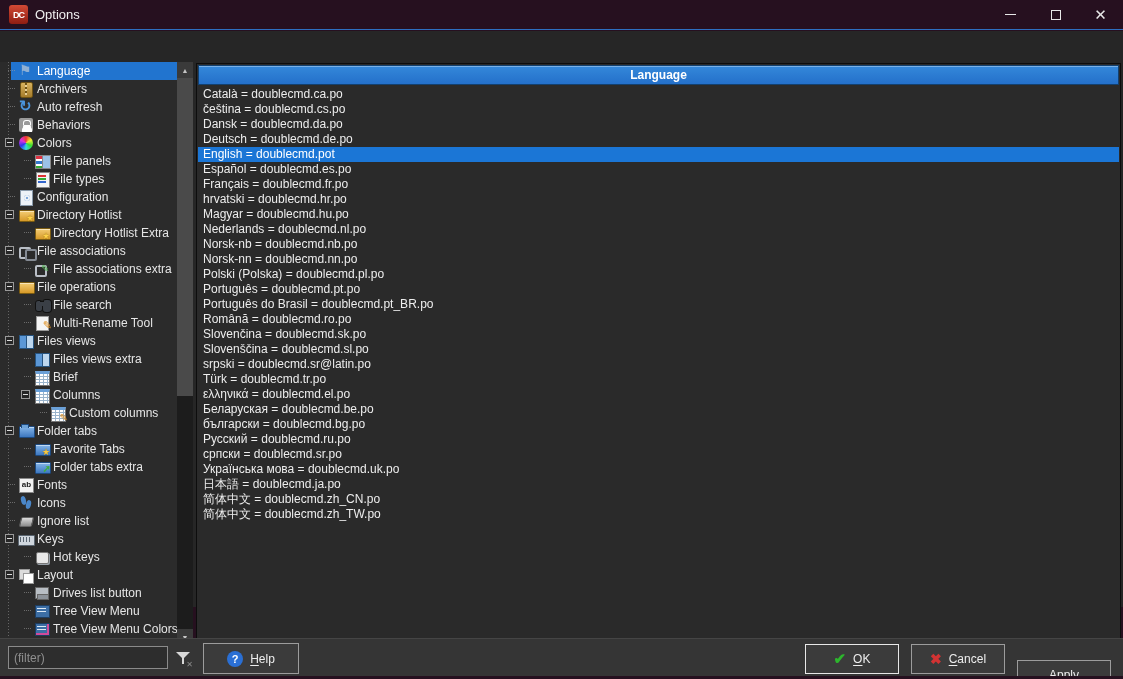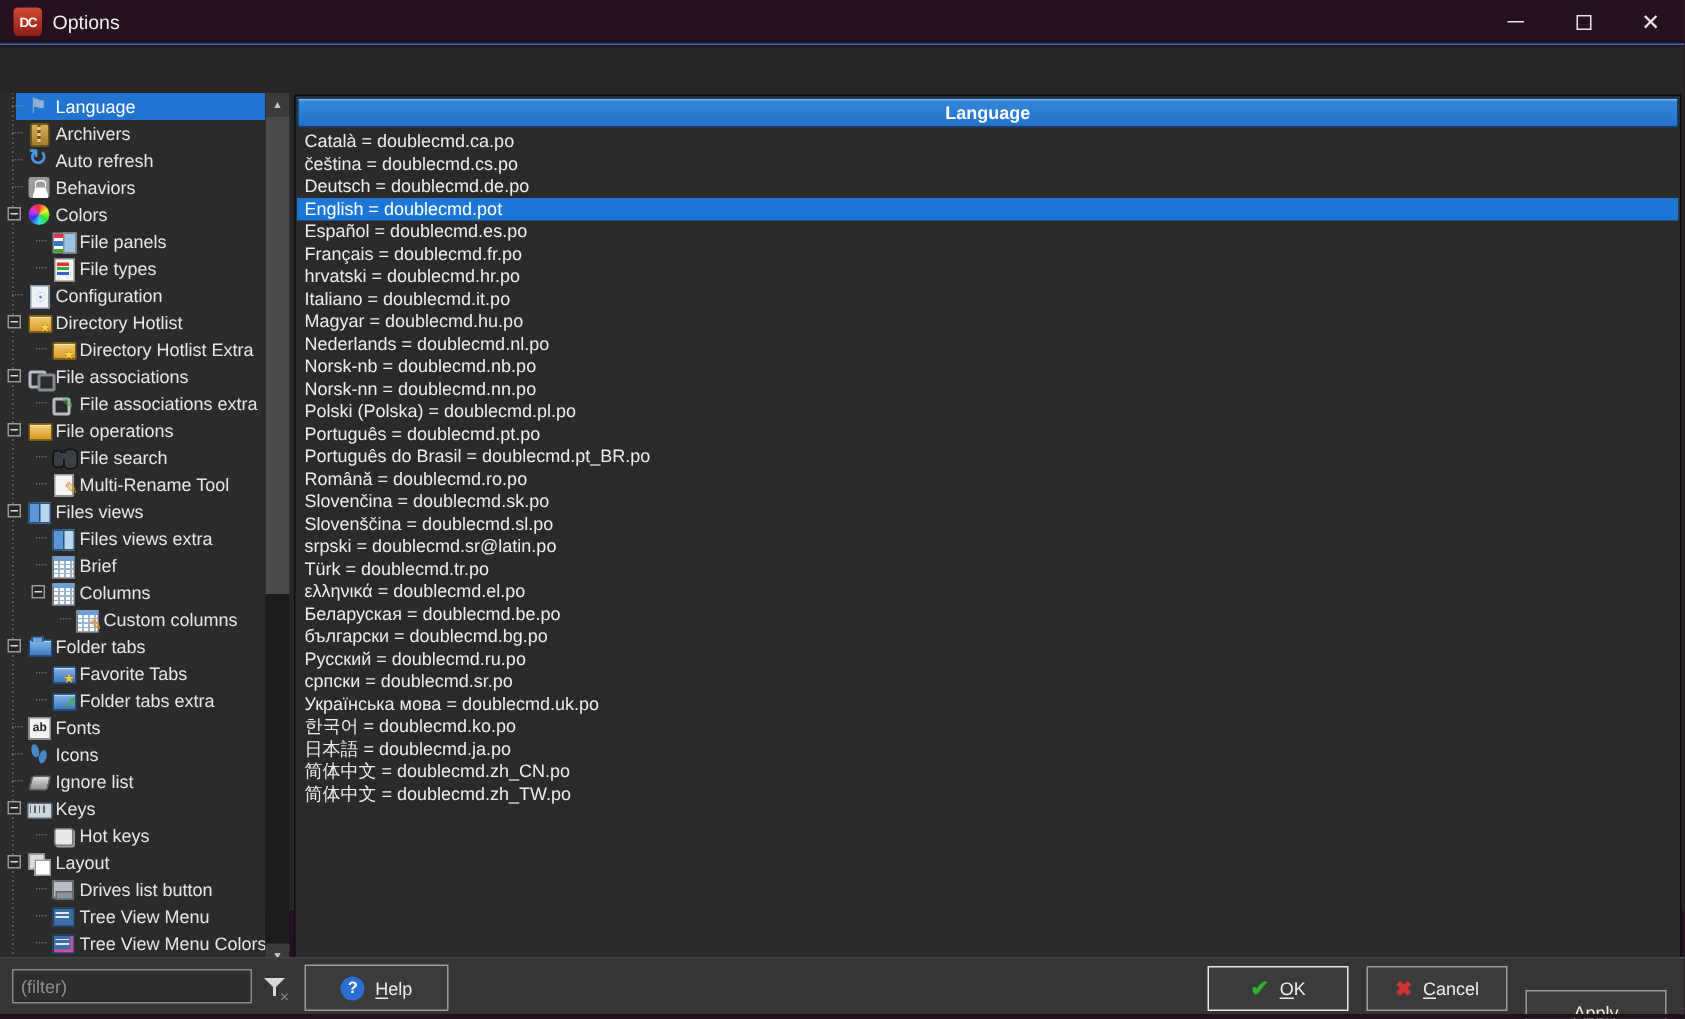--- a/index.html
+++ b/index.html
@@ -375,45 +375,44 @@
       <div class="sarrow left">◀</div>
       <div class="hthumb"></div>
       <div class="sarrow right">▶</div>
     </div>
 
     <div class="main">
       <div class="main-header">Language</div>
       <div class="list" id="list">
           <div class="lrow">Català = doublecmd.ca.po</div>
           <div class="lrow">čeština = doublecmd.cs.po</div>
+          <div class="lrow">Dansk = doublecmd.da.po</div>
           <div class="lrow">Deutsch = doublecmd.de.po</div>
           <div class="lrow selected">English = doublecmd.pot</div>
           <div class="lrow">Español = doublecmd.es.po</div>
           <div class="lrow">Français = doublecmd.fr.po</div>
           <div class="lrow">hrvatski = doublecmd.hr.po</div>
-          <div class="lrow">Italiano = doublecmd.it.po</div>
           <div class="lrow">Magyar = doublecmd.hu.po</div>
           <div class="lrow">Nederlands = doublecmd.nl.po</div>
           <div class="lrow">Norsk-nb = doublecmd.nb.po</div>
           <div class="lrow">Norsk-nn = doublecmd.nn.po</div>
           <div class="lrow">Polski (Polska) = doublecmd.pl.po</div>
           <div class="lrow">Português = doublecmd.pt.po</div>
           <div class="lrow">Português do Brasil = doublecmd.pt_BR.po</div>
           <div class="lrow">Română = doublecmd.ro.po</div>
           <div class="lrow">Slovenčina = doublecmd.sk.po</div>
           <div class="lrow">Slovenščina = doublecmd.sl.po</div>
           <div class="lrow">srpski = doublecmd.sr@latin.po</div>
           <div class="lrow">Türk = doublecmd.tr.po</div>
           <div class="lrow">ελληνικά = doublecmd.el.po</div>
           <div class="lrow">Беларуская = doublecmd.be.po</div>
           <div class="lrow">български = doublecmd.bg.po</div>
           <div class="lrow">Русский = doublecmd.ru.po</div>
           <div class="lrow">српски = doublecmd.sr.po</div>
           <div class="lrow">Українська мова = doublecmd.uk.po</div>
-          <div class="lrow">한국어 = doublecmd.ko.po</div>
           <div class="lrow">日本語 = doublecmd.ja.po</div>
           <div class="lrow">简体中文 = doublecmd.zh_CN.po</div>
           <div class="lrow">简体中文 = doublecmd.zh_TW.po</div>
         </div>
     </div>
 
   </div>
 
   <div class="footer">
     <input class="filter-input" type="text" placeholder="(filter)" style="">

